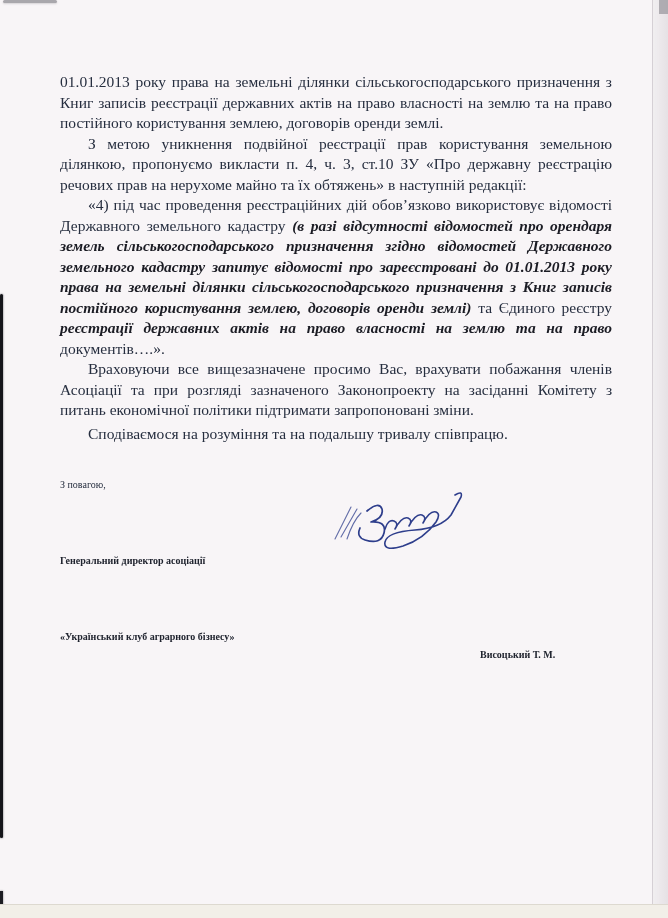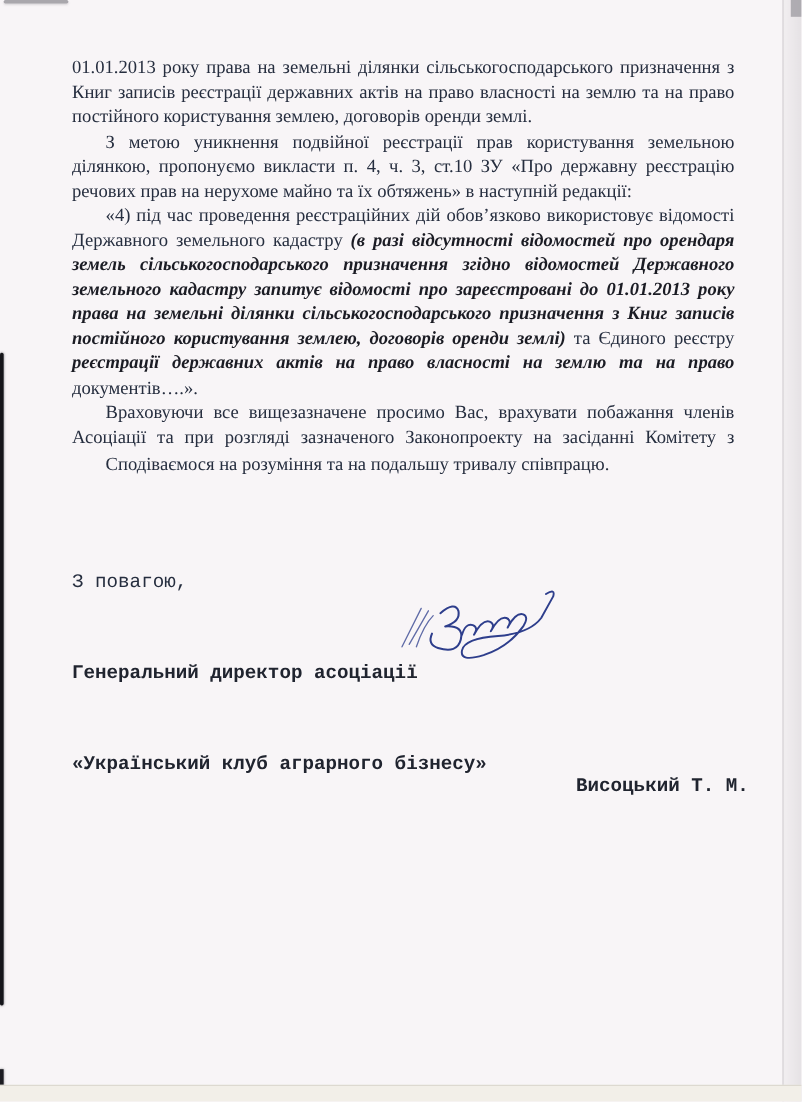--- a/index.html
+++ b/index.html
@@ -37,38 +37,38 @@
   .edge-topright-mark {
     position: absolute; right: 0; top: 0; width: 9px; height: 14px;
     background: #a09da4; opacity: .8;
   }
   .edge-bottom-band {
     position: absolute; left: 0; bottom: 0; width: 100%; height: 13px;
     background: #f2efe8; border-top: 1px solid #ddd9d0;
   }
   
   .body-text {
-    position: absolute; left: 60px; top: 47px; width: 552px;
+    position: absolute; left: 60px; top: 72px; width: 552px;
     color: #262e3f;
     font-size: 15.5px;
   }
   .line {
     line-height: 20.5px;
     text-align: justify;
     white-space: normal;
   }
   .line.just { text-align-last: justify; }
   .line.last { text-align-last: left; }
   .line.indent { text-indent: 28px; }
   .line.gap { margin-top: 3px; }
   .seg.bi { font-weight: bold; font-style: italic; color: #1b1c24; }
   
   .closing {
     position: absolute; left: 60px; top: 471px; width: 552px;
-    color: #262e3f; font-size: 16px; font-family: Liberation Mono, monospace;
+    color: #262e3f; font-size: 10px;
   }
   .c-line { line-height: 28px; }
   .c-line.bold { font-weight: bold; color: #20242f; margin-top: 48px; }
   .row3 { position: relative; }
   .signer-name {
     position: absolute; left: 420px; top: 18px; white-space: nowrap;
   }
   .signature-svg {
     position: absolute; left: 325px; top: 487px; width: 148px; height: 72px;
   }
@@ -95,20 +95,21 @@
       <div class="line just indent"><span class="seg">«4) під час проведення реєстраційних дій обов’язково використовує відомості</span></div>
       <div class="line just"><span class="seg">Державного земельного кадастру </span><span class="seg bi">(в разі відсутності відомостей про орендаря</span></div>
       <div class="line just"><span class="seg bi">земель сільськогосподарського призначення згідно відомостей Державного</span></div>
       <div class="line just"><span class="seg bi">земельного кадастру запитує відомості про зареєстровані до 01.01.2013 року</span></div>
       <div class="line just"><span class="seg bi">права на земельні ділянки сільськогосподарського призначення з Книг записів</span></div>
       <div class="line just"><span class="seg bi">постійного користування землею, договорів оренди землі)</span><span class="seg"> та Єдиного реєстру</span></div>
       <div class="line just"><span class="seg bi">реєстрації державних актів на право власності на землю та на право</span></div>
       <div class="line last"><span class="seg">документів….».</span></div>
       <div class="line just indent"><span class="seg">Враховуючи все вищезазначене просимо Вас, врахувати побажання членів</span></div>
       <div class="line just"><span class="seg">Асоціації та при розгляді зазначеного Законопроекту на засіданні Комітету з</span></div>
+      <div class="line last"><span class="seg">питань економічної політики підтримати запропоновані зміни.</span></div>
       <div class="line last indent gap"><span class="seg">Сподіваємося на розуміння та на подальшу тривалу співпрацю.</span></div>
     </div>
 
   <div class="closing">
     <div class="c-line">З повагою,</div>
     <div class="c-line bold">Генеральний директор асоціації</div>
     <div class="c-line bold row3">
       <span>«Український клуб аграрного бізнесу»</span>
       <span class="signer-name">Висоцький Т. М.</span>
     </div>

